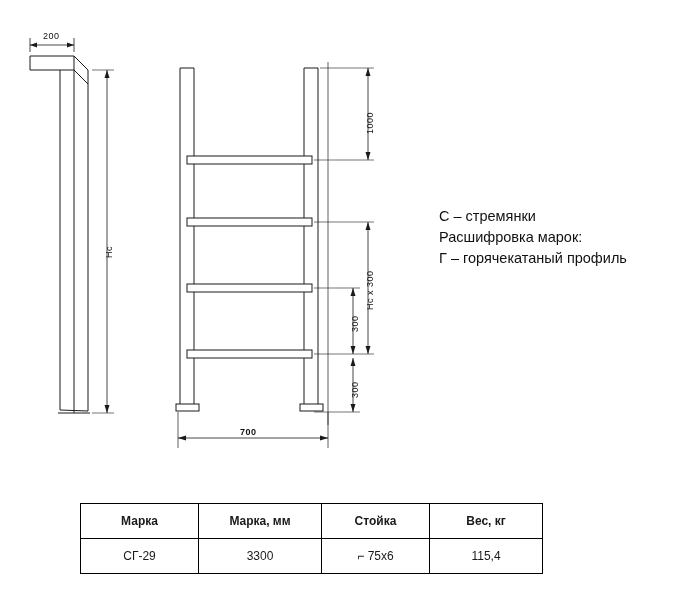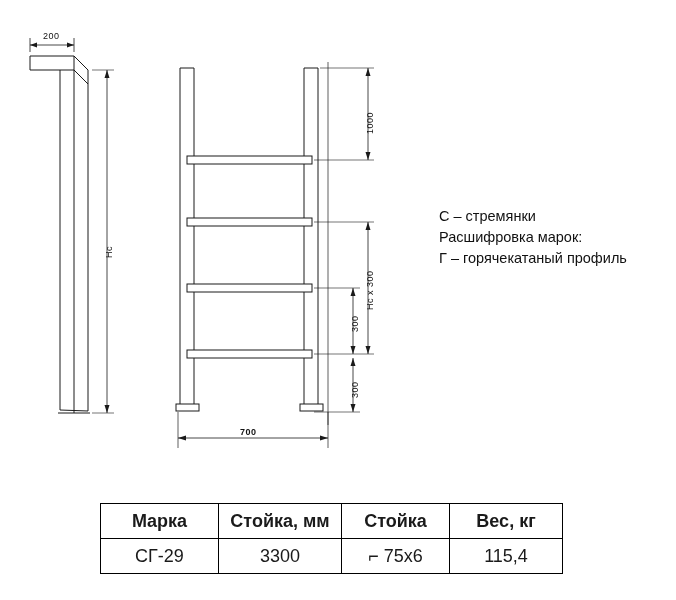--- a/index.html
+++ b/index.html
@@ -37,22 +37,21 @@
     color: #111;
   }
   .legend div {
     white-space: nowrap;
   }
   table.spec {
     position: absolute;
     left: 68px;
     top: 503px;
     border-collapse: collapse;
-    font-size: 18px;
-    margin-left: 20px;
+    font-size: 12px;
   }
   table.spec th, table.spec td {
     border: 1px solid #000;
     text-align: center;
     vertical-align: middle;
     padding: 0;
     height: 34px;
     font-weight: normal;
   }
   table.spec th {
@@ -172,21 +171,21 @@
   <div class="legend">
     <div>С – стремянки</div>
     <div>Расшифровка марок:</div>
     <div>Г – горячекатаный профиль</div>
   </div>
 
   <table class="spec">
     <thead>
       <tr>
         <th class="c0">Марка</th>
-        <th class="c1">Стойка, мм</th>
+        <th class="c1">Марка, мм</th>
         <th class="c2">Стойка</th>
         <th class="c3">Вес, кг</th>
       </tr>
     </thead>
     <tbody>
       <tr>
         <td class="c0">СГ-29</td>
         <td class="c1">3300</td>
         <td class="c2">⌐ 75х6</td>
         <td class="c3">115,4</td>

